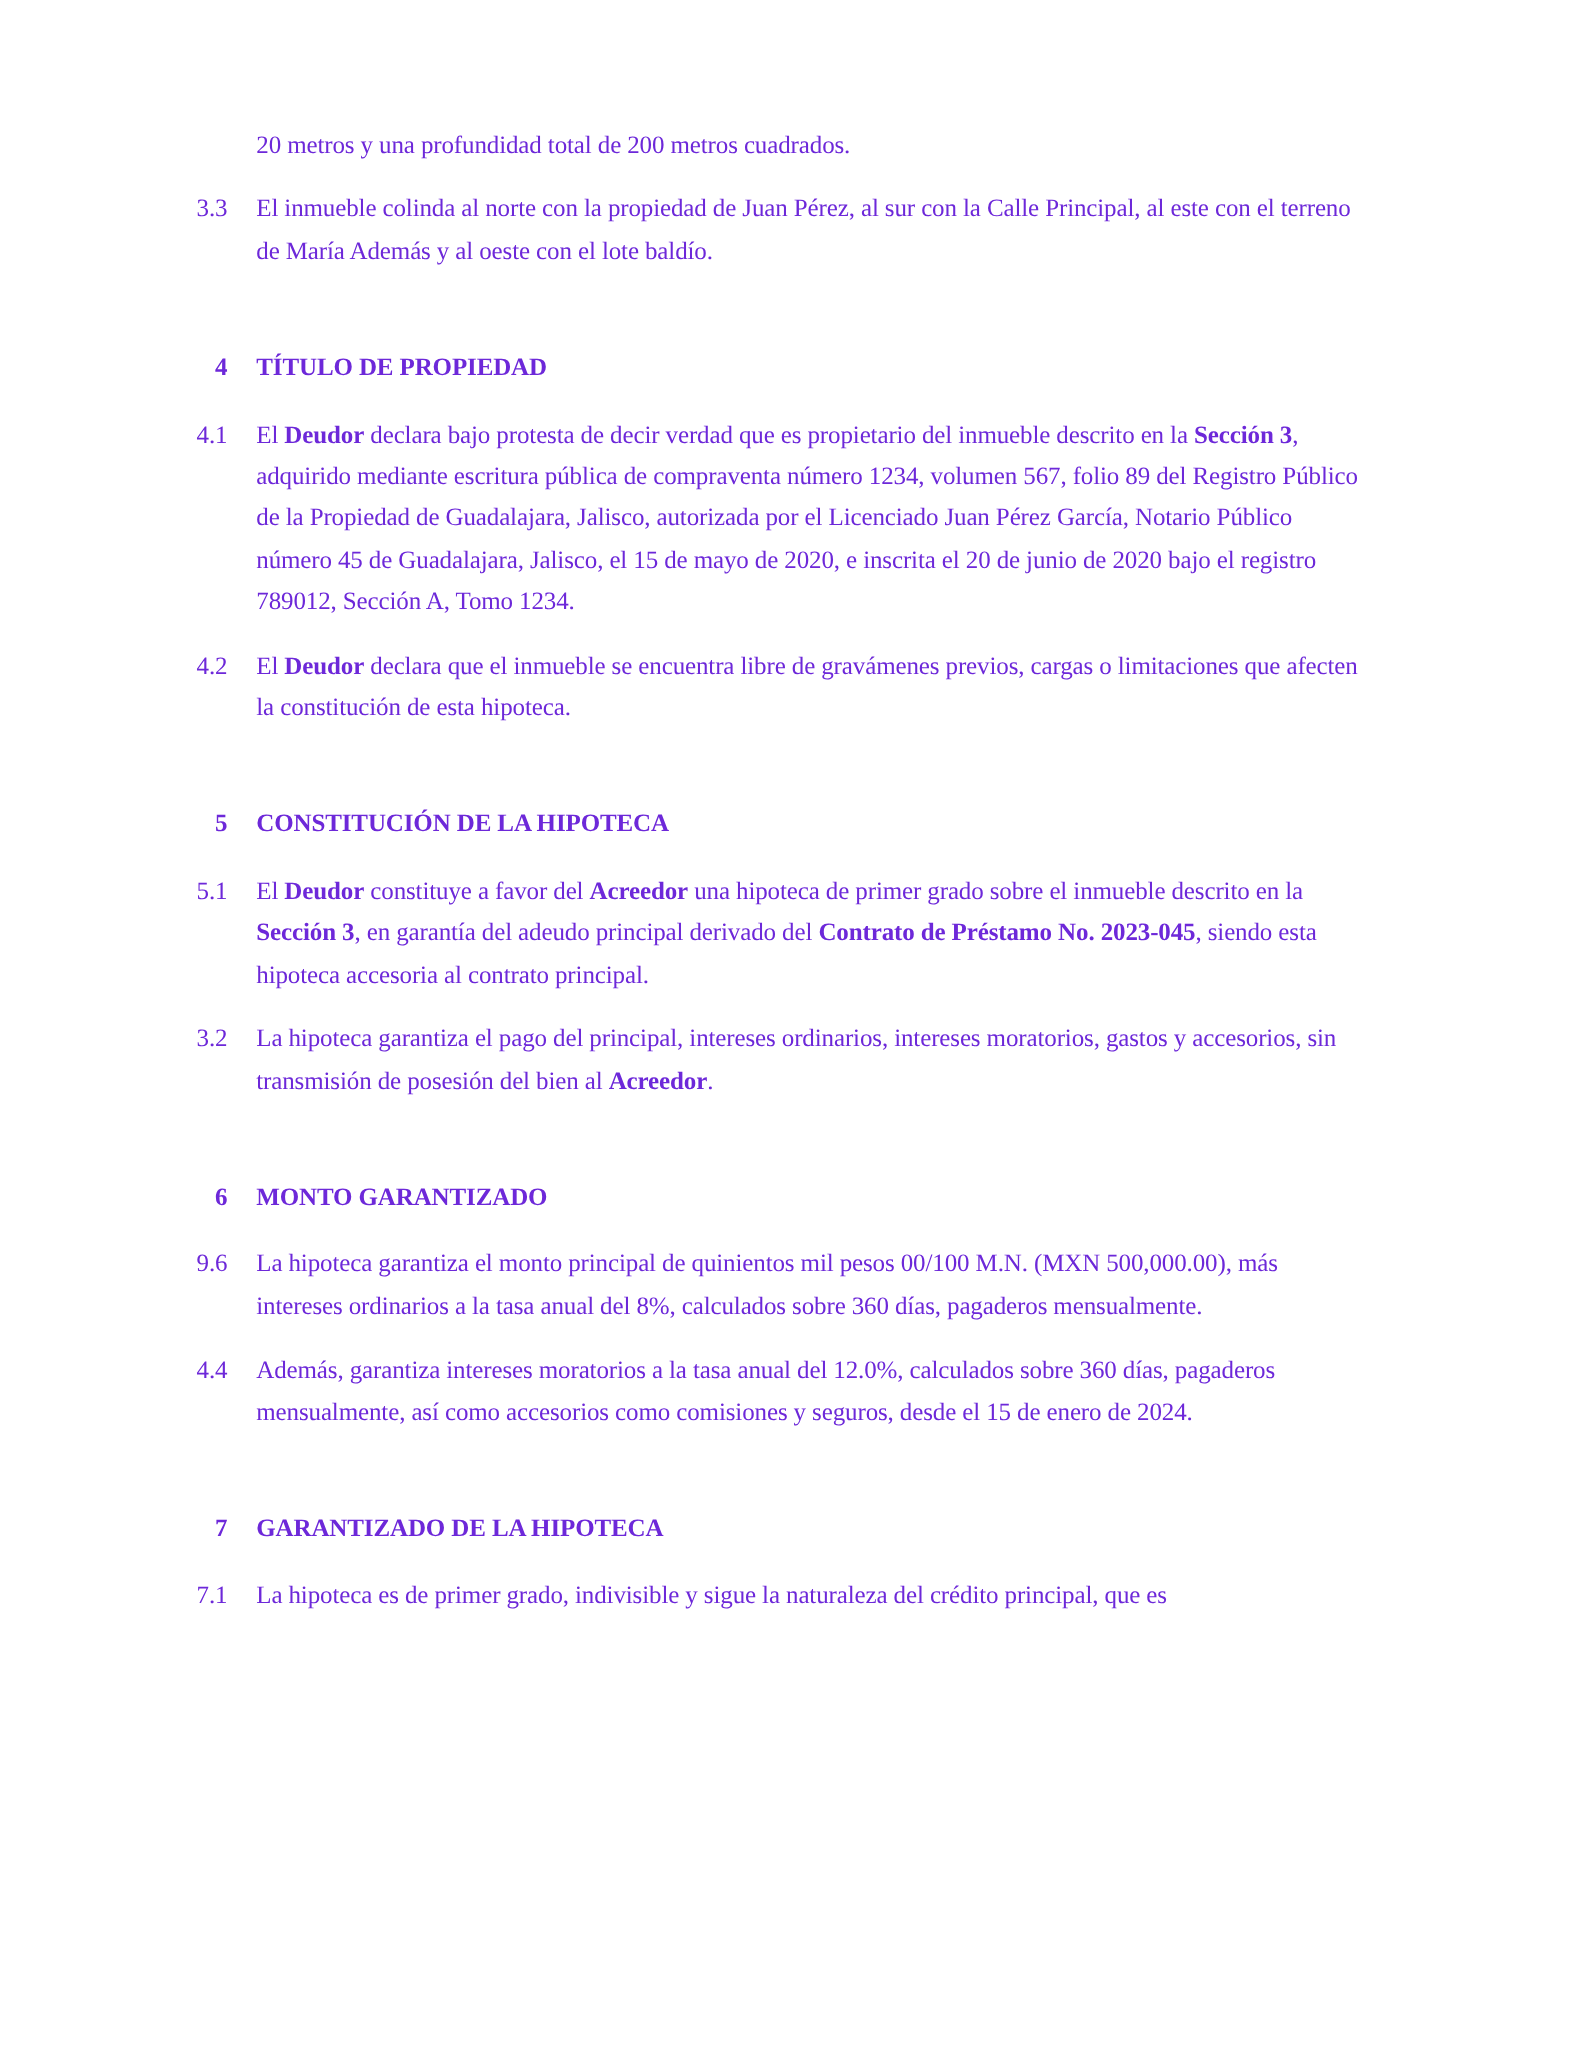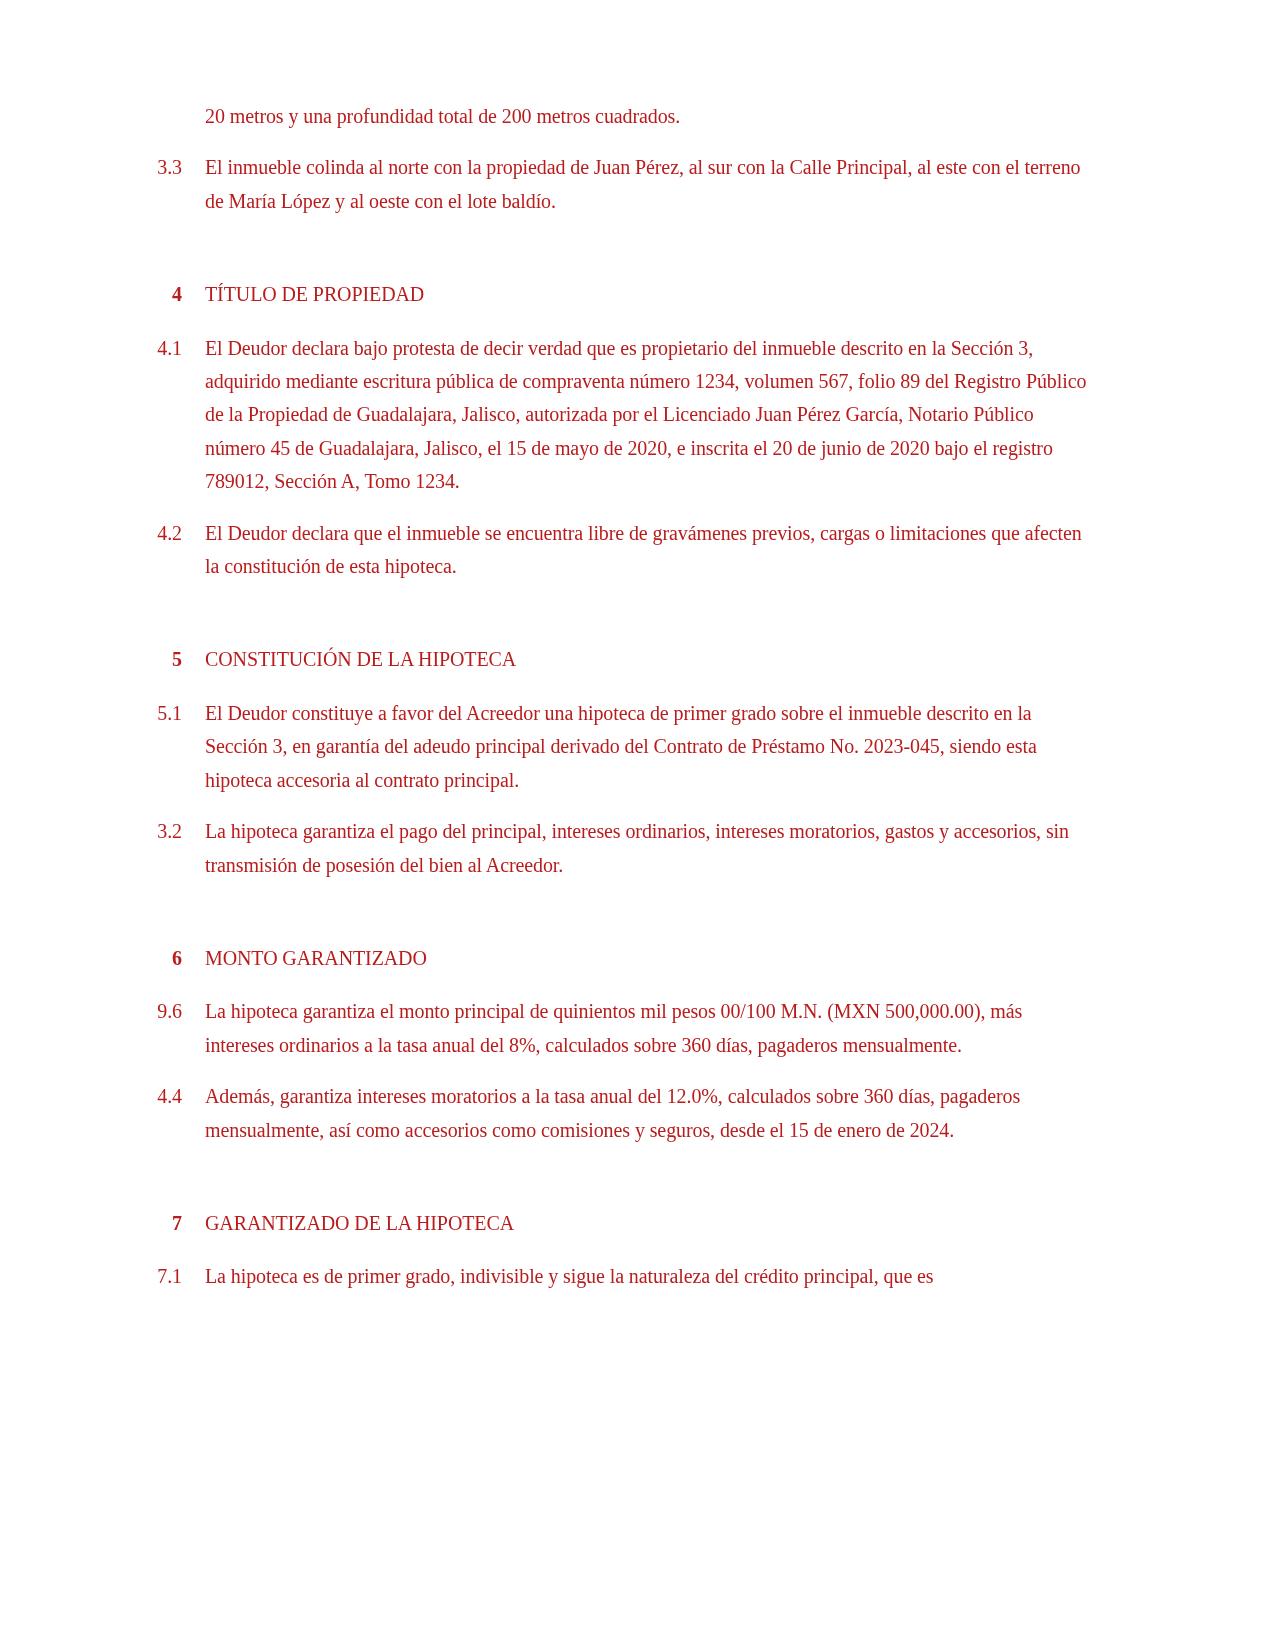--- a/index.html
+++ b/index.html
@@ -8,21 +8,21 @@
     padding: 0;
     background: #ffffff;
   }
   .page {
     position: relative;
     width: 1275px;
     height: 1650px;
     background: #ffffff;
     overflow: hidden;
     font-family: "Liberation Serif", "DejaVu Serif", serif;
-    color: #b91c1c;
+    color: #6d28d9;
   }
   .doc {
     position: absolute;
     top: 100px;
     left: 0;
     width: 1275px;
   }
   .item {
     position: relative;
     margin: 0 0 18px 0;
@@ -43,30 +43,30 @@
   }
   .item.heading {
     margin-top: 60px;
     margin-bottom: 20px;
     font-weight: bold;
   }
   .item.heading .num {
     font-weight: bold;
   }
   .item strong {
-    font-weight: normal;
+    font-weight: bold;
   }
 </style>
 </head>
 <body>
 
 <main class="page">
   <section class="doc">
       <div class="item continuation"><span class="num"></span><span class="txt">20 metros y una profundidad total de 200 metros cuadrados.</span></div>
-      <div class="item clause"><span class="num">3.3</span><span class="txt">El inmueble colinda al norte con la propiedad de Juan Pérez, al sur con la Calle Principal, al este con el terreno de María López y al oeste con el lote baldío.</span></div>
+      <div class="item clause"><span class="num">3.3</span><span class="txt">El inmueble colinda al norte con la propiedad de Juan Pérez, al sur con la Calle Principal, al este con el terreno de María Además y al oeste con el lote baldío.</span></div>
       <div class="item heading"><span class="num">4</span><span class="txt"><strong>TÍTULO DE PROPIEDAD</strong></span></div>
       <div class="item clause"><span class="num">4.1</span><span class="txt">El <strong>Deudor</strong> declara bajo protesta de decir verdad que es propietario del inmueble descrito en la <strong>Sección 3</strong>, adquirido mediante escritura pública de compraventa número 1234, volumen 567, folio 89 del Registro Público de la Propiedad de Guadalajara, Jalisco, autorizada por el Licenciado Juan Pérez García, Notario Público número 45 de Guadalajara, Jalisco, el 15 de mayo de 2020, e inscrita el 20 de junio de 2020 bajo el registro 789012, Sección A, Tomo 1234.</span></div>
       <div class="item clause"><span class="num">4.2</span><span class="txt">El <strong>Deudor</strong> declara que el inmueble se encuentra libre de gravámenes previos, cargas o limitaciones que afecten la constitución de esta hipoteca.</span></div>
       <div class="item heading"><span class="num">5</span><span class="txt"><strong>CONSTITUCIÓN DE LA HIPOTECA</strong></span></div>
       <div class="item clause"><span class="num">5.1</span><span class="txt">El <strong>Deudor</strong> constituye a favor del <strong>Acreedor</strong> una hipoteca de primer grado sobre el inmueble descrito en la <strong>Sección 3</strong>, en garantía del adeudo principal derivado del <strong>Contrato de Préstamo No. 2023-045</strong>, siendo esta hipoteca accesoria al contrato principal.</span></div>
       <div class="item clause"><span class="num">3.2</span><span class="txt">La hipoteca garantiza el pago del principal, intereses ordinarios, intereses moratorios, gastos y accesorios, sin transmisión de posesión del bien al <strong>Acreedor</strong>.</span></div>
       <div class="item heading"><span class="num">6</span><span class="txt"><strong>MONTO GARANTIZADO</strong></span></div>
       <div class="item clause"><span class="num">9.6</span><span class="txt">La hipoteca garantiza el monto principal de quinientos mil pesos 00/100 M.N. (MXN 500,000.00), más intereses ordinarios a la tasa anual del 8%, calculados sobre 360 días, pagaderos mensualmente.</span></div>
       <div class="item clause"><span class="num">4.4</span><span class="txt">Además, garantiza intereses moratorios a la tasa anual del 12.0%, calculados sobre 360 días, pagaderos mensualmente, así como accesorios como comisiones y seguros, desde el 15 de enero de 2024.</span></div>
       <div class="item heading"><span class="num">7</span><span class="txt"><strong>GARANTIZADO DE LA HIPOTECA</strong></span></div>

